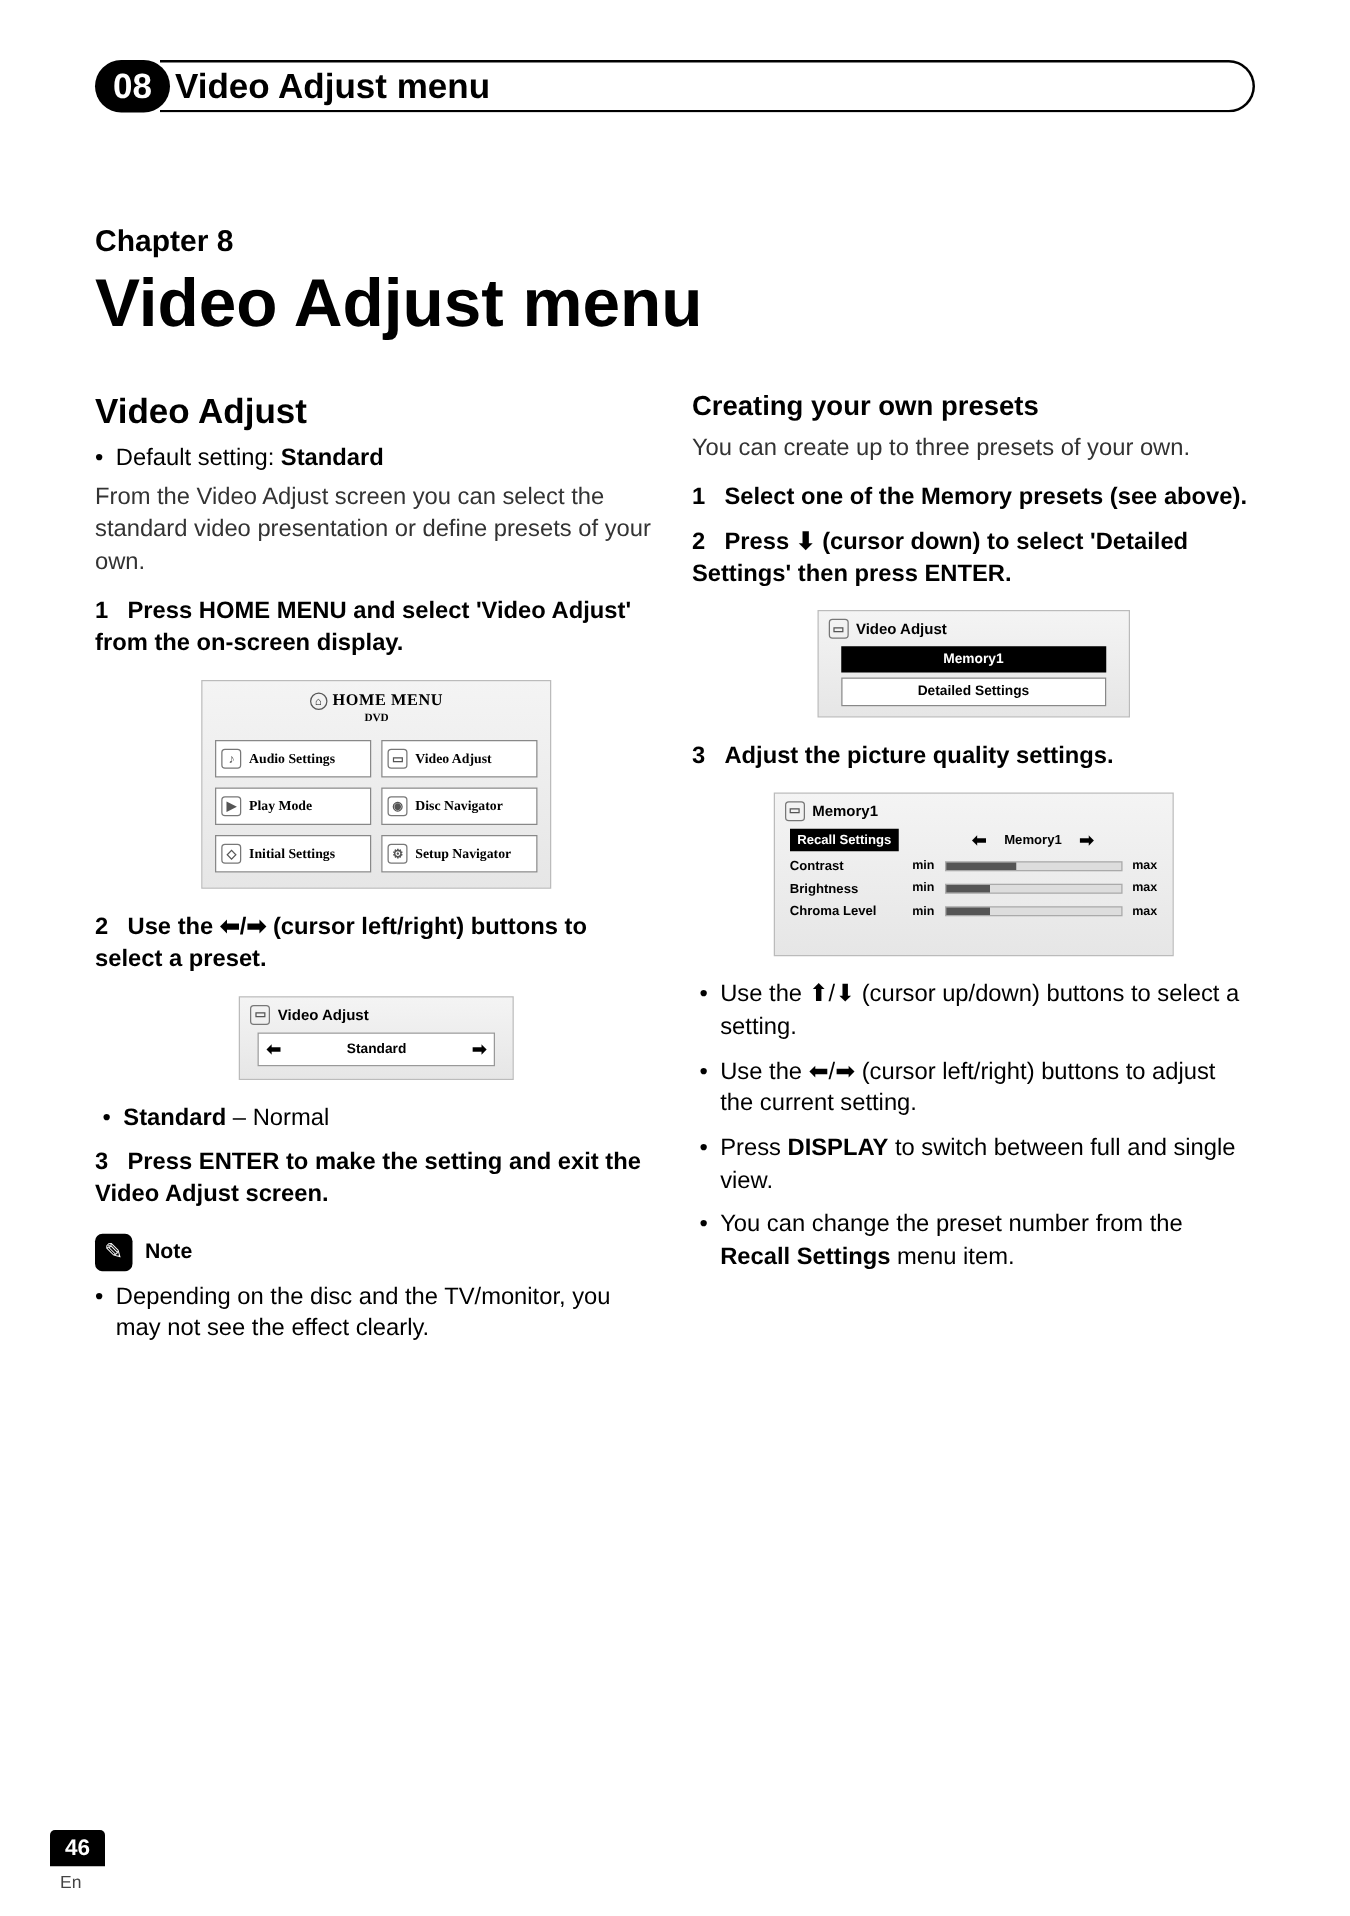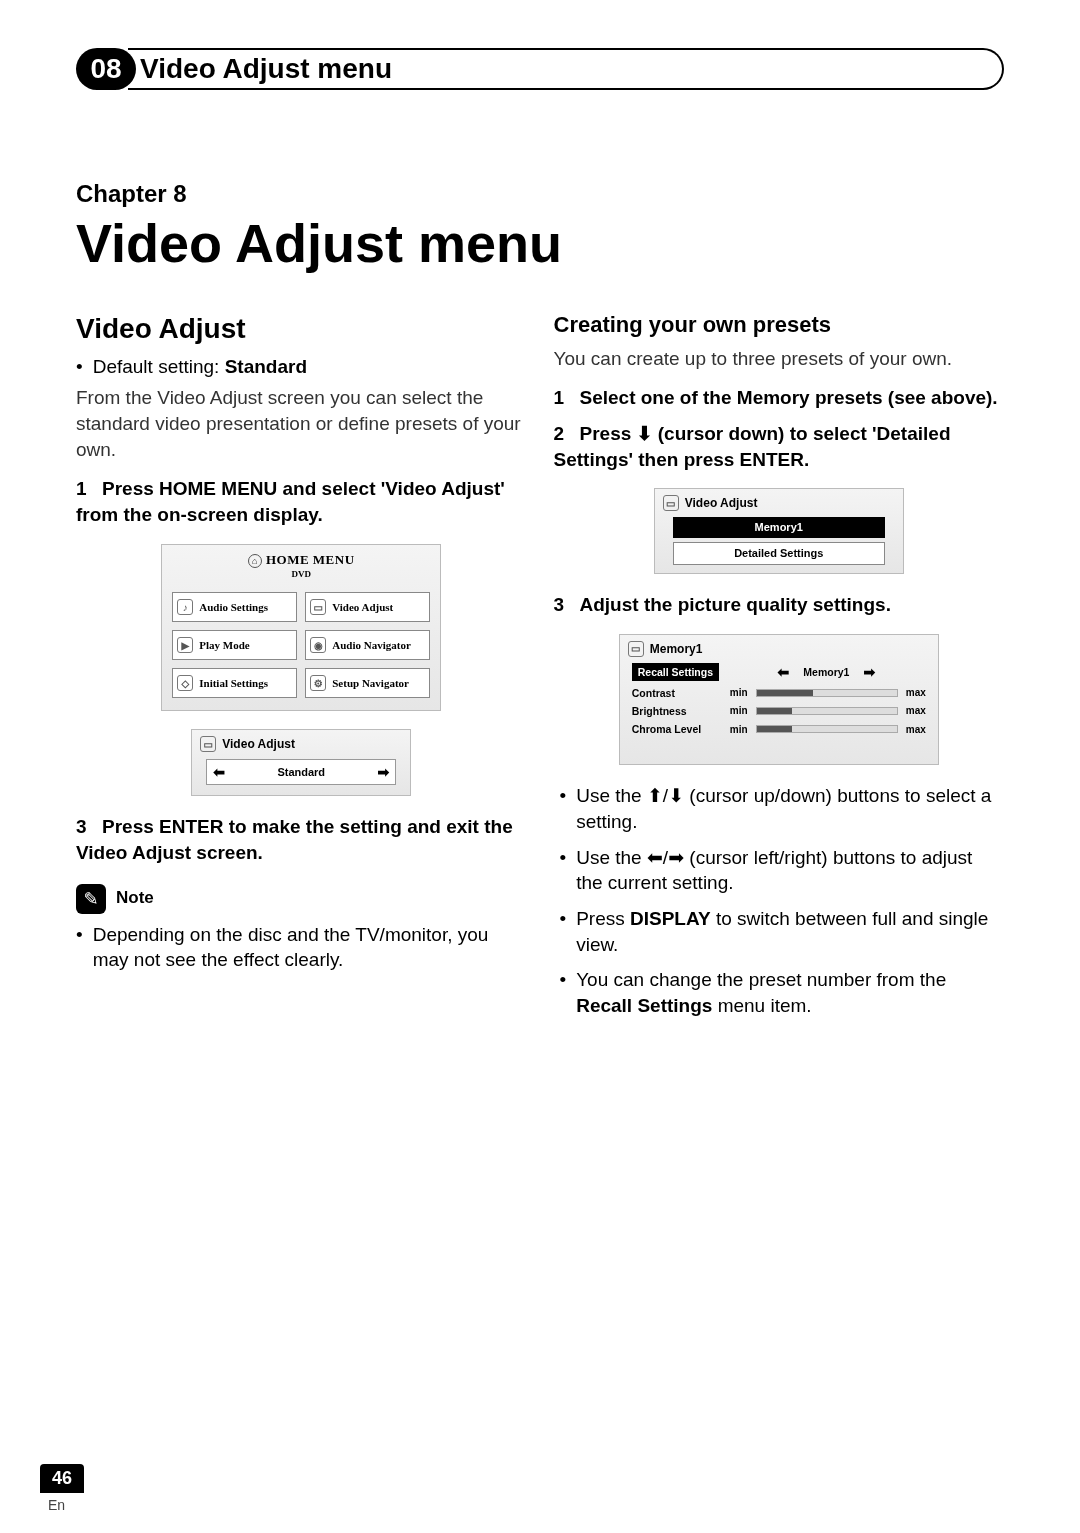--- a/index.html
+++ b/index.html
@@ -240,47 +240,54 @@
         <div class="hm-cell">
             <span class="hm-icon">▭</span>
             <span>Video Adjust</span>
           </div>
         <div class="hm-cell">
             <span class="hm-icon">▶</span>
             <span>Play Mode</span>
           </div>
         <div class="hm-cell">
             <span class="hm-icon">◉</span>
-            <span>Audio Navigator</span>
+            <span>Disc Navigator</span>
           </div>
         <div class="hm-cell">
             <span class="hm-icon">◇</span>
             <span>Initial Settings</span>
           </div>
         <div class="hm-cell">
             <span class="hm-icon">⚙</span>
             <span>Setup Navigator</span>
           </div>
       </div>
     </div>
 
+    <p class="step">
+      <span class="num">2</span><span>Use the </span><span>⬅</span><span>/</span><span>➡</span><span> (cursor left/right) buttons to select a preset.</span>
+    </p>
 
     <div class="ui-box va-box">
       <div class="va-title">
         <span class="hm-icon">▭</span>
         <span>Video Adjust</span>
       </div>
       <div class="va-row">
         <span class="arrow">⬅</span>
         <span>Standard</span>
         <span class="arrow">➡</span>
       </div>
     </div>
 
     <div class="indent-list">
+      <div class="bullet-row">
+        <span class="bullet-dot"></span>
+        <span><b>Standard</b><span> – Normal</span></span>
+      </div>
     </div>
 
     <p class="step">
       <span class="num">3</span><span>Press ENTER to make the setting and exit the Video Adjust screen.</span>
     </p>
 
     <div class="note-row">
       <div class="note-icon">✎</div>
       <div class="note-label">Note</div>
     </div>

